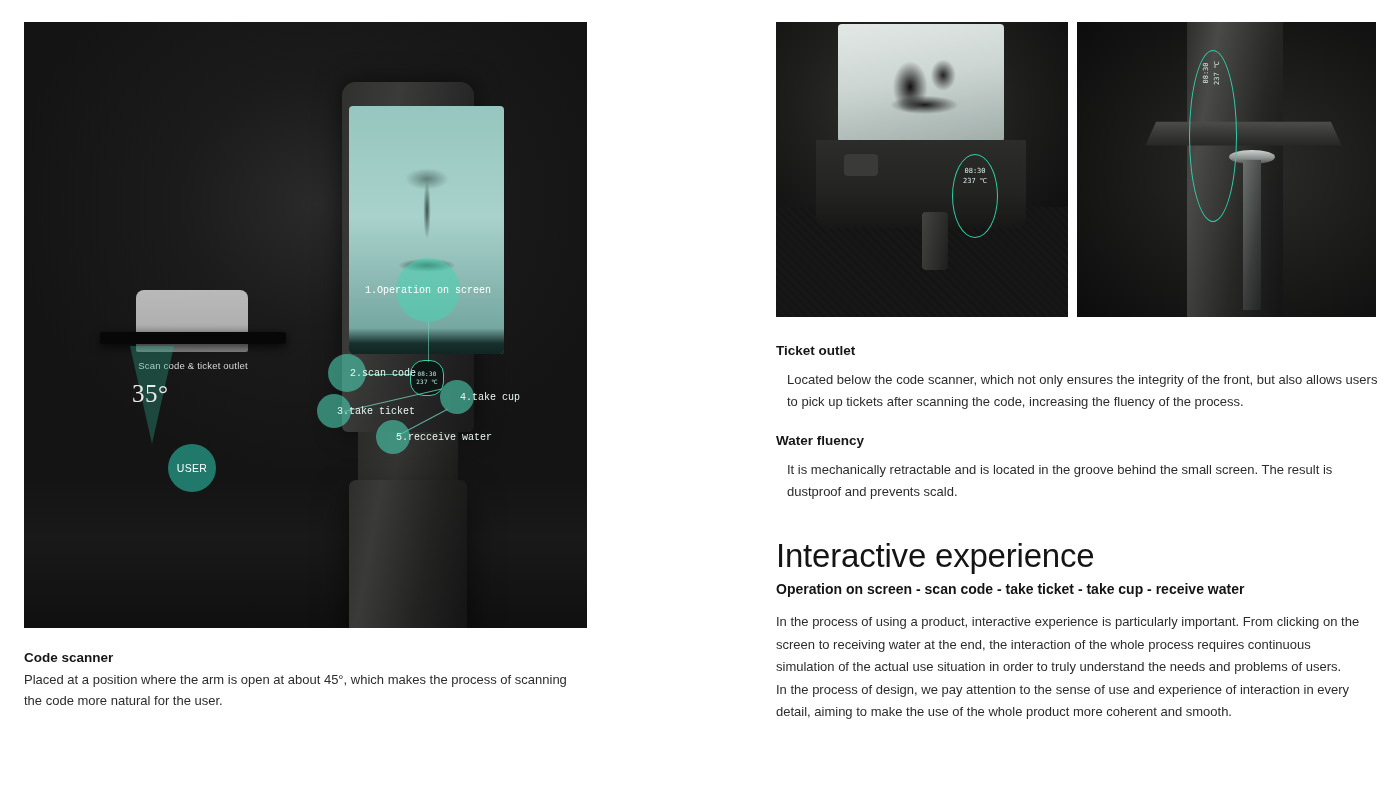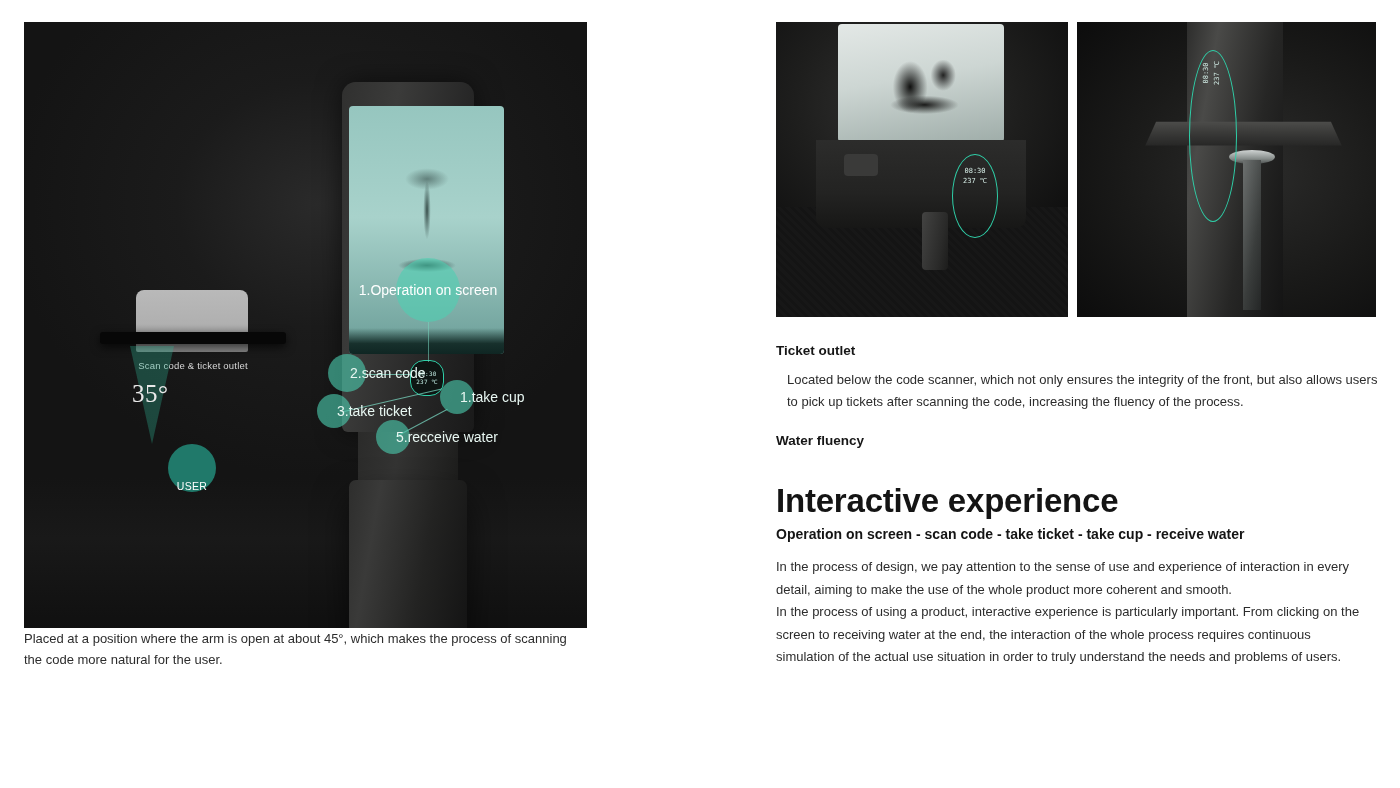--- a/index.html
+++ b/index.html
@@ -194,35 +194,36 @@
     position: absolute;
     left: 144px;
     top: 422px;
     width: 48px;
     height: 48px;
     border-radius: 50%;
     background: #20796a;
     color: #ffffff;
     font-size: 10.5px;
     display: flex;
-    align-items: flex-end;
+    align-items: center;
     justify-content: center;
     letter-spacing: .3px;
   }
   
   .bubble {
     position: absolute;
     border-radius: 50%;
     background: rgba(75, 201, 172, .62);
     color: #ffffff;
     display: flex;
     align-items: center;
     justify-content: center;
-    font-size: 14px;
+    font-size: 10px;
     white-space: nowrap;
+    font-family: Liberation Mono, monospace;
   }
   .b1 {
     left: 372px; top: 236px;
     width: 64px; height: 64px;
     background: rgba(79, 206, 178, .62);
   }
   .b1 .lbl { position: absolute; left: 50%; top: 50%; transform: translate(-50%,-50%); }
   .b2 { left: 304px; top: 332px; width: 38px; height: 38px; }
   .b2 .lbl { position: absolute; left: 22px; top: 50%; transform: translateY(-50%); color:#e8f7f2; }
   .b3 { left: 293px; top: 372px; width: 34px; height: 34px; }
@@ -402,21 +403,21 @@
   .r-body {
     margin: 11px;
     font-size: 13px;
     line-height: 22px;
     color: #2c2c2c;
     width: 600px;
   }
   .big-heading {
     margin: 34px 0 6px 0;
     font-size: 33px;
-    font-weight: bold;
+    font-weight: normal;
     color: #141414;
     letter-spacing: -.2px;
   }
   .sub-heading {
     margin: 0 0 14px 0;
     font-size: 14px;
     font-weight: bold;
     color: #141414;
   }
   .r-para {
@@ -476,27 +477,28 @@
       <div class="bubble b1">
         <span class="lbl">1.Operation on screen</span>
       </div>
       <div class="bubble b2">
         <span class="lbl">2.scan code</span>
       </div>
       <div class="bubble b3">
         <span class="lbl">3.take ticket</span>
       </div>
       <div class="bubble b4">
-        <span class="lbl">1.take cup</span>
+        <span class="lbl">4.take cup</span>
       </div>
       <div class="bubble b5">
         <span class="lbl">5.recceive water</span>
       </div>
     </div>
 
+    <h3 class="cap-title">Code scanner</h3>
     <p class="cap-body">Placed at a position where the arm is open at about 45°, which makes the process of scanning the code more natural for the user.</p>
   </div>
 
   <div class="right-col">
 
     <div class="photo-row">
       <div class="photo photo-a">
         <div class="pa-bg"></div>
         <div class="pa-dark"></div>
         <div class="pa-screen">
@@ -524,20 +526,21 @@
           <div>08:30</div>
           <div>237 ℃</div>
         </div>
       </div>
     </div>
 
     <h3 class="r-title">Ticket outlet</h3>
     <p class="r-body">Located below the code scanner, which not only ensures the integrity of the front, but also allows users to pick up tickets after scanning the code, increasing the fluency of the process.</p>
 
     <h3 class="r-title second">Water fluency</h3>
+    <p class="r-body">It is mechanically retractable and is located in the groove behind the small screen. The result is dustproof and prevents scald.</p>
 
     <h1 class="big-heading">Interactive experience</h1>
     <h2 class="sub-heading">Operation on screen - scan code - take ticket - take cup - receive water</h2>
+    <p class="r-para">In the process of using a product, interactive experience is particularly important. From clicking on the screen to receiving water at the end, the interaction of the whole process requires continuous simulation of the actual use situation in order to truly understand the needs and problems of users.</p>
     <p class="r-para">In the process of design, we pay attention to the sense of use and experience of interaction in every detail, aiming to make the use of the whole product more coherent and smooth.</p>
-    <p class="r-para">In the process of using a product, interactive experience is particularly important. From clicking on the screen to receiving water at the end, the interaction of the whole process requires continuous simulation of the actual use situation in order to truly understand the needs and problems of users.</p>
   </div>
 
 </div>
 
 </body></html>

